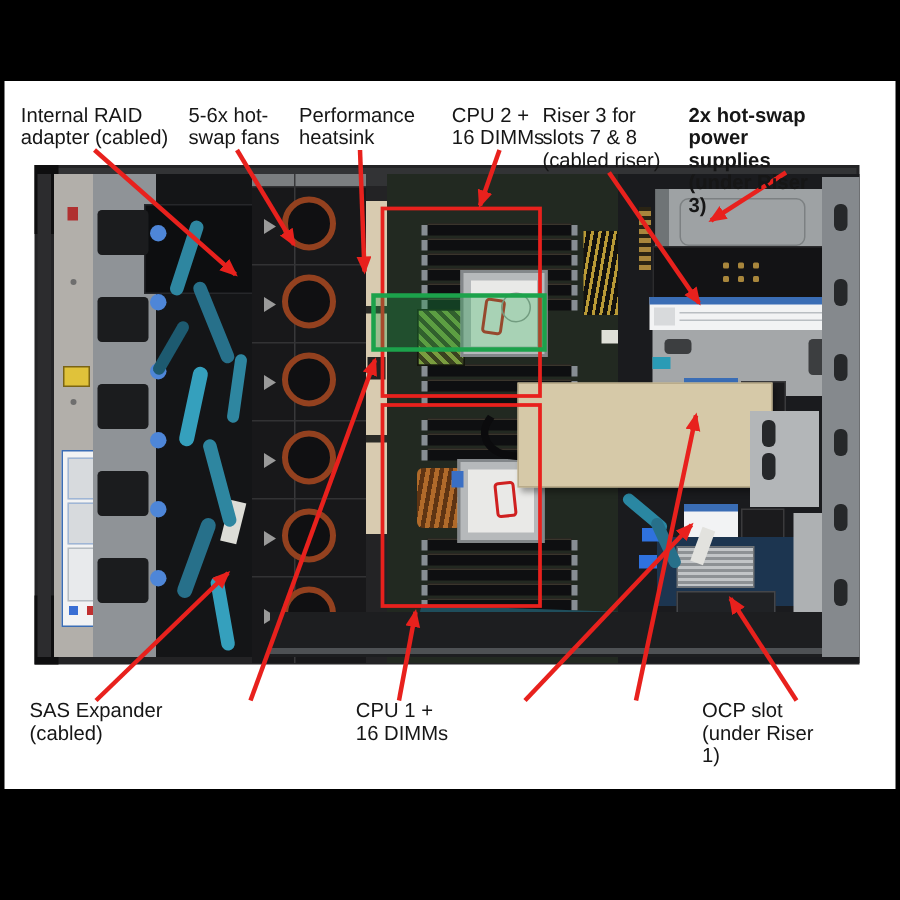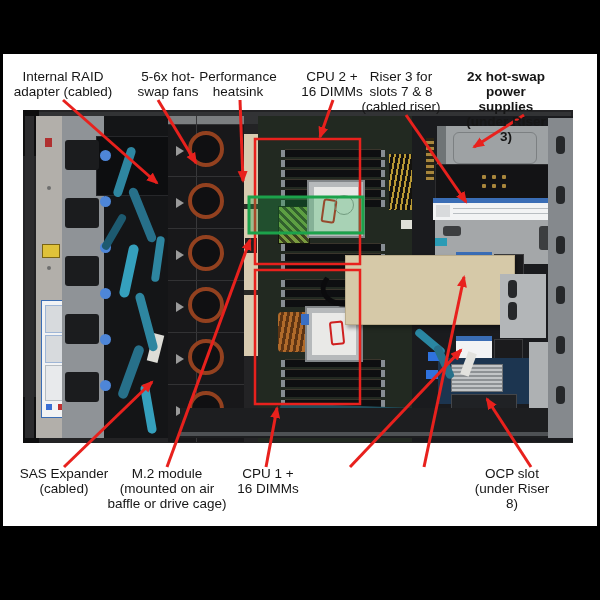--- a/index.html
+++ b/index.html
@@ -1,20 +1,20 @@
 <!DOCTYPE html>
 <html><head>
 <meta charset="utf-8">
 <style>
   html,body{margin:0;padding:0;background:#000;}
   #app{position:relative;width:600px;height:600px;background:#000;overflow:hidden;
        font-family:"Liberation Sans", sans-serif;}
   #canvas{position:absolute;left:3px;top:54px;width:594px;height:472px;background:#fff;}
   .abs{position:absolute;}
-  .label{position:absolute;transform:translateX(-50%);text-align:center;
+  .label{position:absolute;transform:translateX(-50%);text-align:left;
          font-size:13.5px;line-height:15px;color:#161616;white-space:pre-line;z-index:30;}
   
   #photo{position:absolute;left:23px;top:110px;width:550px;height:333px;background:#232325;z-index:1;}
   .metal{background:#a9acae;}
   .dark{background:#141517;}
   .dimm{position:relative;height:7px;margin-bottom:2px;background:#0e0f11;border-top:1px solid #3a352c;}
   .dimm::before,.dimm::after{content:"";position:absolute;top:0;width:4px;height:100%;background:#878d93;}
   .dimm::before{left:-4px;} .dimm::after{right:-4px;}
   .fan-cell{position:absolute;left:0;width:76px;height:51px;border-top:1px solid #323234;}
   .fan-ring{position:absolute;left:20px;top:6px;width:36px;height:36px;border-radius:50%;
@@ -254,35 +254,32 @@
   <line x1="64" y1="467" x2="152" y2="382" stroke="#e8211d" stroke-width="3" marker-end="url(#ah)"></line>
   <line x1="167" y1="467" x2="250" y2="240" stroke="#e8211d" stroke-width="3" marker-end="url(#ah)"></line>
   <line x1="266" y1="467" x2="277" y2="408" stroke="#e8211d" stroke-width="3" marker-end="url(#ah)"></line>
   <line x1="350" y1="467" x2="461" y2="350" stroke="#e8211d" stroke-width="3" marker-end="url(#ah)"></line>
   <line x1="424" y1="467" x2="464" y2="277" stroke="#e8211d" stroke-width="3" marker-end="url(#ah)"></line>
   <line x1="531" y1="467" x2="487" y2="399" stroke="#e8211d" stroke-width="3" marker-end="url(#ah)"></line>
 </svg>
 
 <div class="label" style="left:63px;top:69px;">Internal RAID
 adapter (cabled)</div>
-<div class="label" style="left:168px;top:69px;">5-6x hot-
+<div class="label" style="left:156px;top:69px;">5-6x hot-
 swap fans</div>
 <div class="label" style="left:238px;top:69px;">Performance
 heatsink</div>
 <div class="label" style="left:332px;top:69px;">CPU 2 +
 16 DIMMs</div>
 <div class="label" style="left:401px;top:69px;">Riser 3 for
 slots 7 &amp; 8
 (cabled riser)</div>
 <div class="label" style="left:506px;top:69px;font-weight:bold;">2x hot-swap
 power supplies
 (under Riser 3)</div>
 <div class="label" style="left:64px;top:466px;">SAS Expander
 (cabled)</div>
-<div class="label" style="left:167px;top:466px;">M.2 module
-(mounted on air
-baffle or drive cage)</div>
 <div class="label" style="left:268px;top:466px;">CPU 1 +
 16 DIMMs</div>
 <div class="label" style="left:512px;top:466px;">OCP slot
-(under Riser 8)</div>
+(under Riser 1)</div>
 
 </div>
 
 </body></html>

